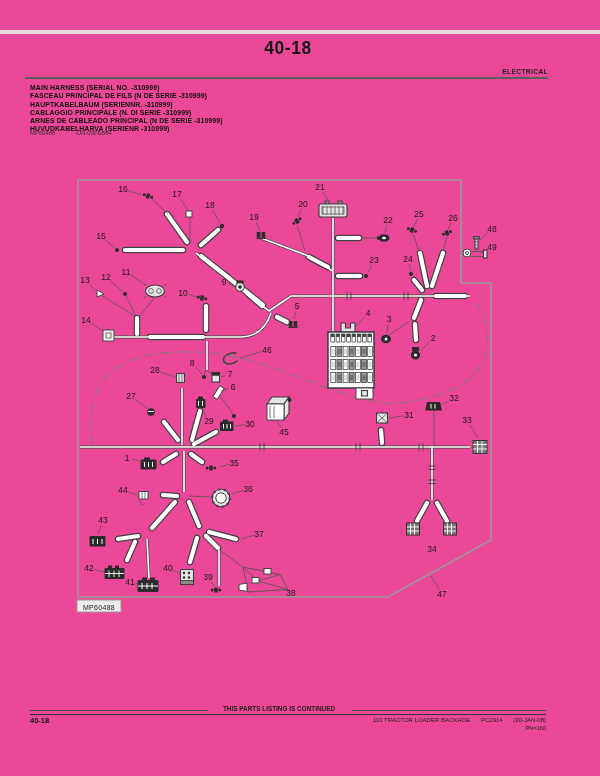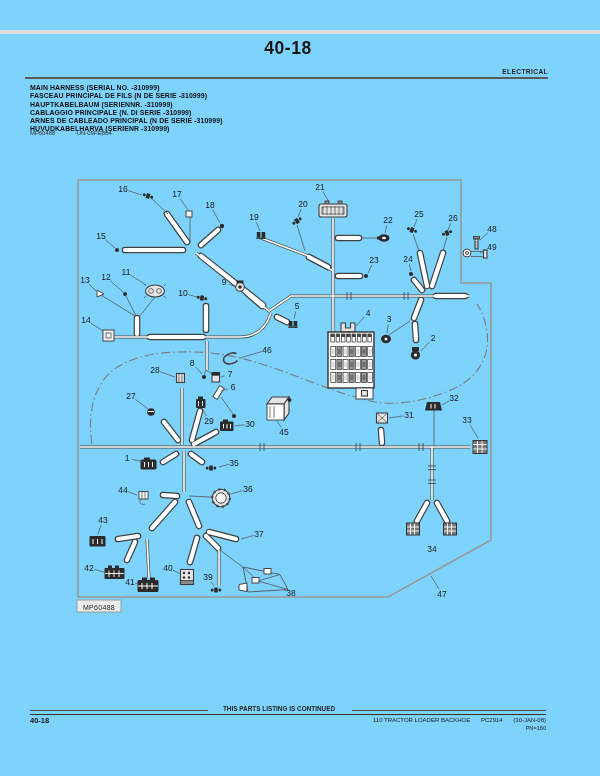--- a/index.html
+++ b/index.html
@@ -1,16 +1,16 @@
 <!DOCTYPE html>
 <html><head>
 <meta charset="utf-8">
 <style>
   html,body{margin:0;padding:0;background:#fff;}
-  .page{position:relative;width:600px;height:776px;background:#7dd3fc;overflow:hidden;
+  .page{position:relative;width:600px;height:776px;background:#ec4899;overflow:hidden;
         font-family:"Liberation Sans",sans-serif;color:#1a1a1a;}
   .topscan{position:absolute;left:0;top:30px;width:600px;height:4px;background:#dedede;}
   .pgnum-top{position:absolute;left:28px;top:38px;width:520px;text-align:center;
              font-size:17.5px;font-weight:bold;letter-spacing:.5px;color:#161616;}
   .rule-top{position:absolute;left:25px;top:77px;width:523px;height:1.5px;background:#5a5a5a;}
   .section-label{position:absolute;right:52px;top:68px;font-size:6.6px;font-weight:600;
                  letter-spacing:.4px;color:#222;}
   .title-block{position:absolute;left:30px;top:84px;}
   .title-line{font-size:6.9px;font-weight:bold;line-height:8.3px;letter-spacing:.1px;color:#101010;}
   .fig-meta{position:absolute;left:30px;top:130px;font-size:5.9px;color:#333;}

